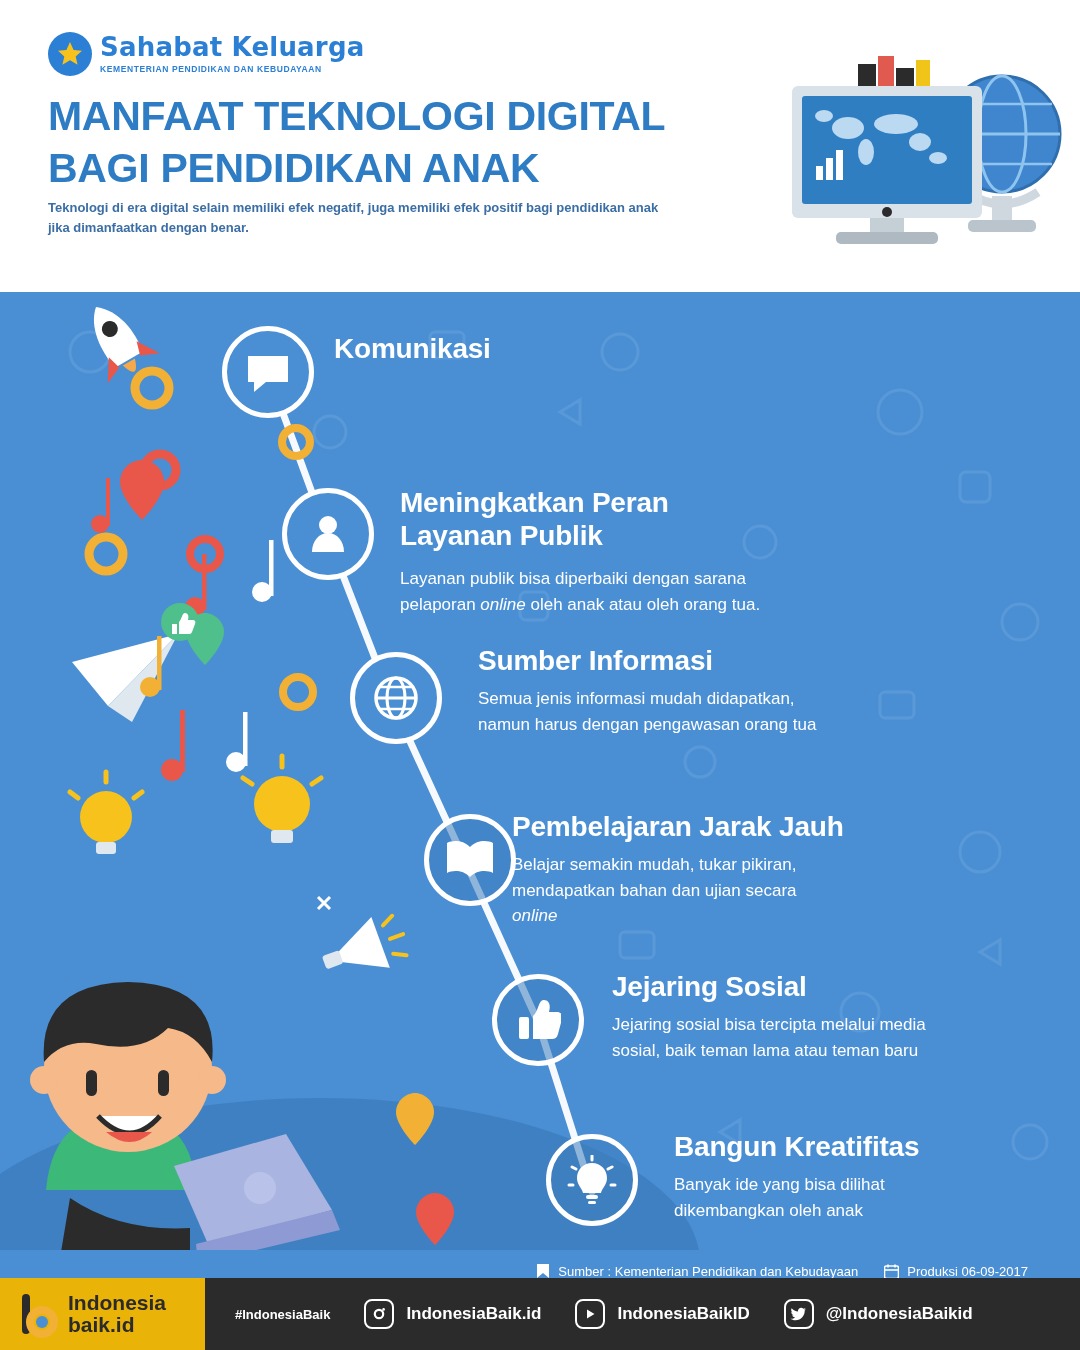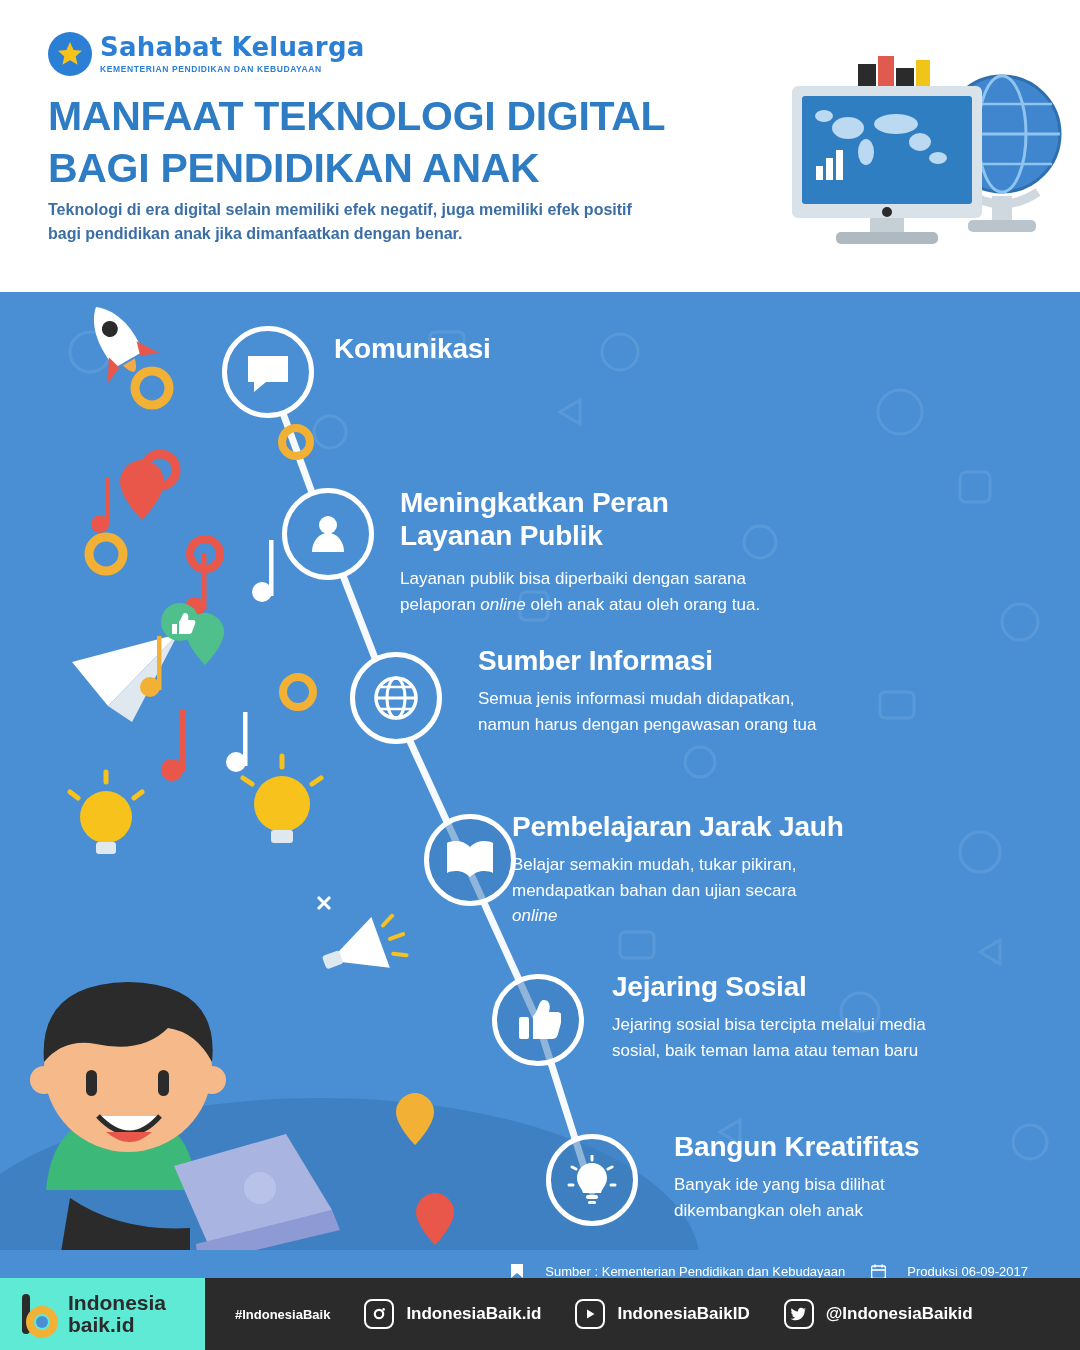--- a/index.html
+++ b/index.html
@@ -48,21 +48,21 @@
     position: absolute; left: 48px; top: 90px;
     width: 720px;
     font-size: 41px; line-height: 1.28;
     font-weight: bold; color: #2e7cc4;
     letter-spacing: -0.3px;
   }
   .title-line2 { display: block; }
   .subtitle {
     position: absolute; left: 48px; top: 198px;
     width: 620px;
-    font-size: 16px; line-height: 1.52;
+    font-size: 13px; line-height: 1.52;
     color: #3b6ea5; font-weight: bold;
   }
 
   
   .hero-art { position: absolute; right: 10px; top: 46px; width: 300px; height: 235px; }
 
   
   .body-area {
     position: absolute; left: 0; top: 292px;
     width: 1080px; height: 986px;
@@ -110,27 +110,27 @@
 
   
   .source-bar {
     position: absolute; left: 0; top: 1250px;
     width: 1080px; height: 42px;
     background: #4a8fd4;
     display: flex; align-items: center; justify-content: flex-end;
     padding-right: 52px; gap: 26px;
     color: #ffffff; font-size: 13px;
   }
-  .source-chunk { display: flex; align-items: center; gap: 21px; }
+  .source-chunk { display: flex; align-items: center; gap: 8px; }
 
   
   .footer {
     position: absolute; left: 0; top: 1278px;
     width: 1080px; height: 72px;
-    background: #5eead4;
+    background: #eab308;
     display: flex; align-items: center;
   }
   .footer-logo {
     width: 205px; height: 72px;
     display: flex; align-items: center; padding-left: 18px; gap: 8px;
   }
   .footer-logo-text { line-height: 1.05; }
   .footer-logo-text .l1 { font-size: 21px; font-weight: bold; color: #2b2b2b; }
   .footer-logo-text .l2 { font-size: 21px; font-weight: bold; color: #2b2b2b; }
   .footer-social {

